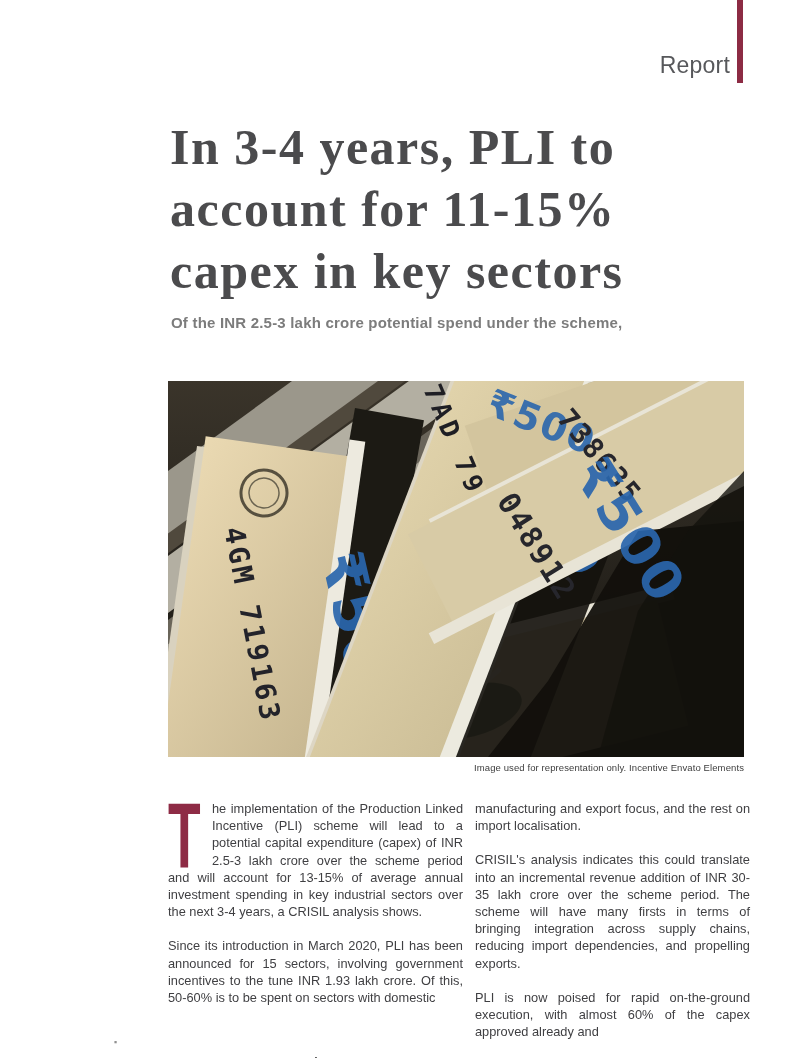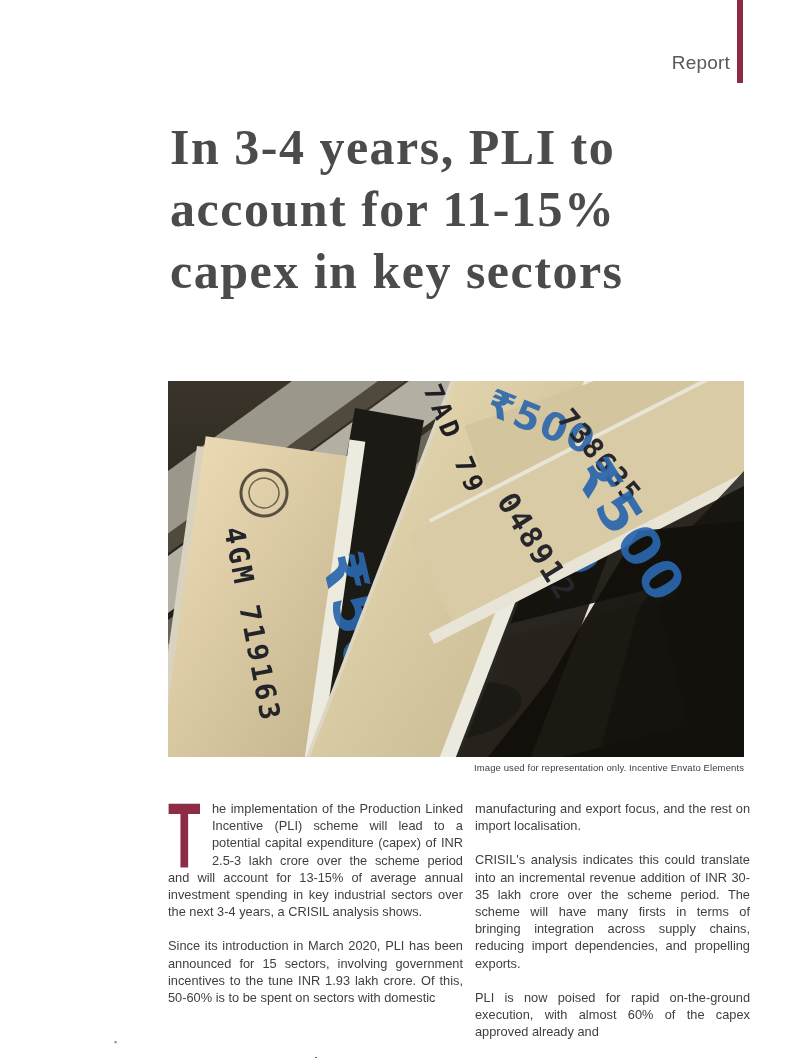--- a/index.html
+++ b/index.html
@@ -5,21 +5,21 @@
   * { margin:0; padding:0; box-sizing:border-box; }
   html,body { background:#ffffff; }
   .page {
     position:relative; width:794px; height:1058px; background:#ffffff;
     font-family:"Liberation Sans", sans-serif; overflow:hidden;
   }
 
   
   .report-bar { position:absolute; left:737px; top:0; width:6px; height:83px; background:#8c2b44; }
   .report-label {
-    position:absolute; top:52px; right:64px; font-size:19px; color:#57585b;
+    position:absolute; top:52px; right:64px; font-size:23px; color:#57585b;
     font-family:"Liberation Sans", sans-serif; letter-spacing:0.2px;
   }
 
   
   .headline {
     position:absolute; left:170px; top:116px; width:560px;
     font-family:"Liberation Serif", serif; font-weight:bold;
     font-size:50px; line-height:62px; color:#4b4b4d; letter-spacing:1.5px;
   }
 
@@ -73,20 +73,21 @@
   <div class="report-bar"></div>
   <div class="report-label">Report</div>
 
   <div class="headline">
     <div>In 3-4 years, PLI to</div>
     <div>account for 11-15%</div>
     <div>capex in key sectors</div>
   </div>
 
   <div class="subhead">
+    <div>Of the INR 2.5-3 lakh crore potential spend under the scheme,</div>
   </div>
 
   <div class="photo">
     <svg width="576" height="376" viewBox="0 0 576 376" xmlns="http://www.w3.org/2000/svg">
       <defs>
         <linearGradient id="bgGrad" x1="0" y1="0" x2="0" y2="1">
           <stop offset="0" stop-color="#3a342a"></stop>
             <stop offset="1" stop-color="#141310"></stop>
         </linearGradient>
         <linearGradient id="noteGrad" x1="0" y1="0" x2="1" y2="1">

